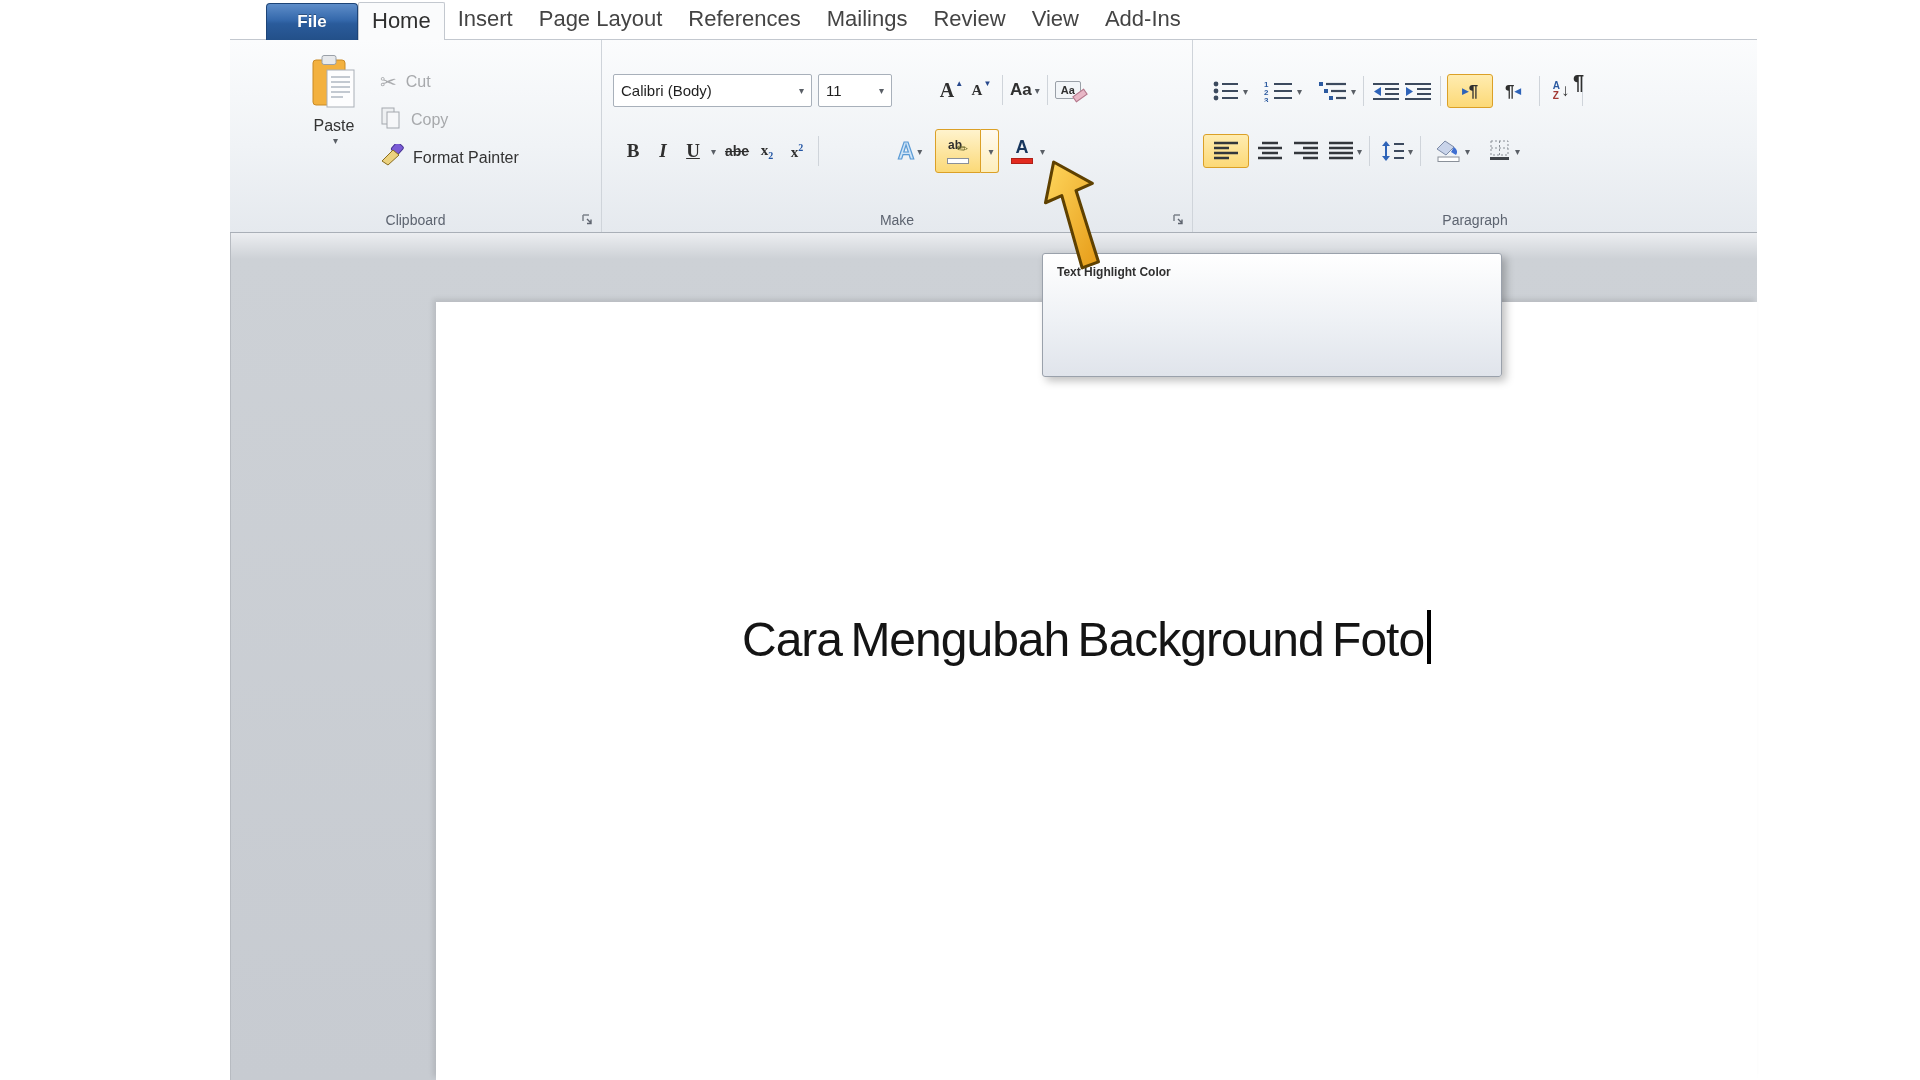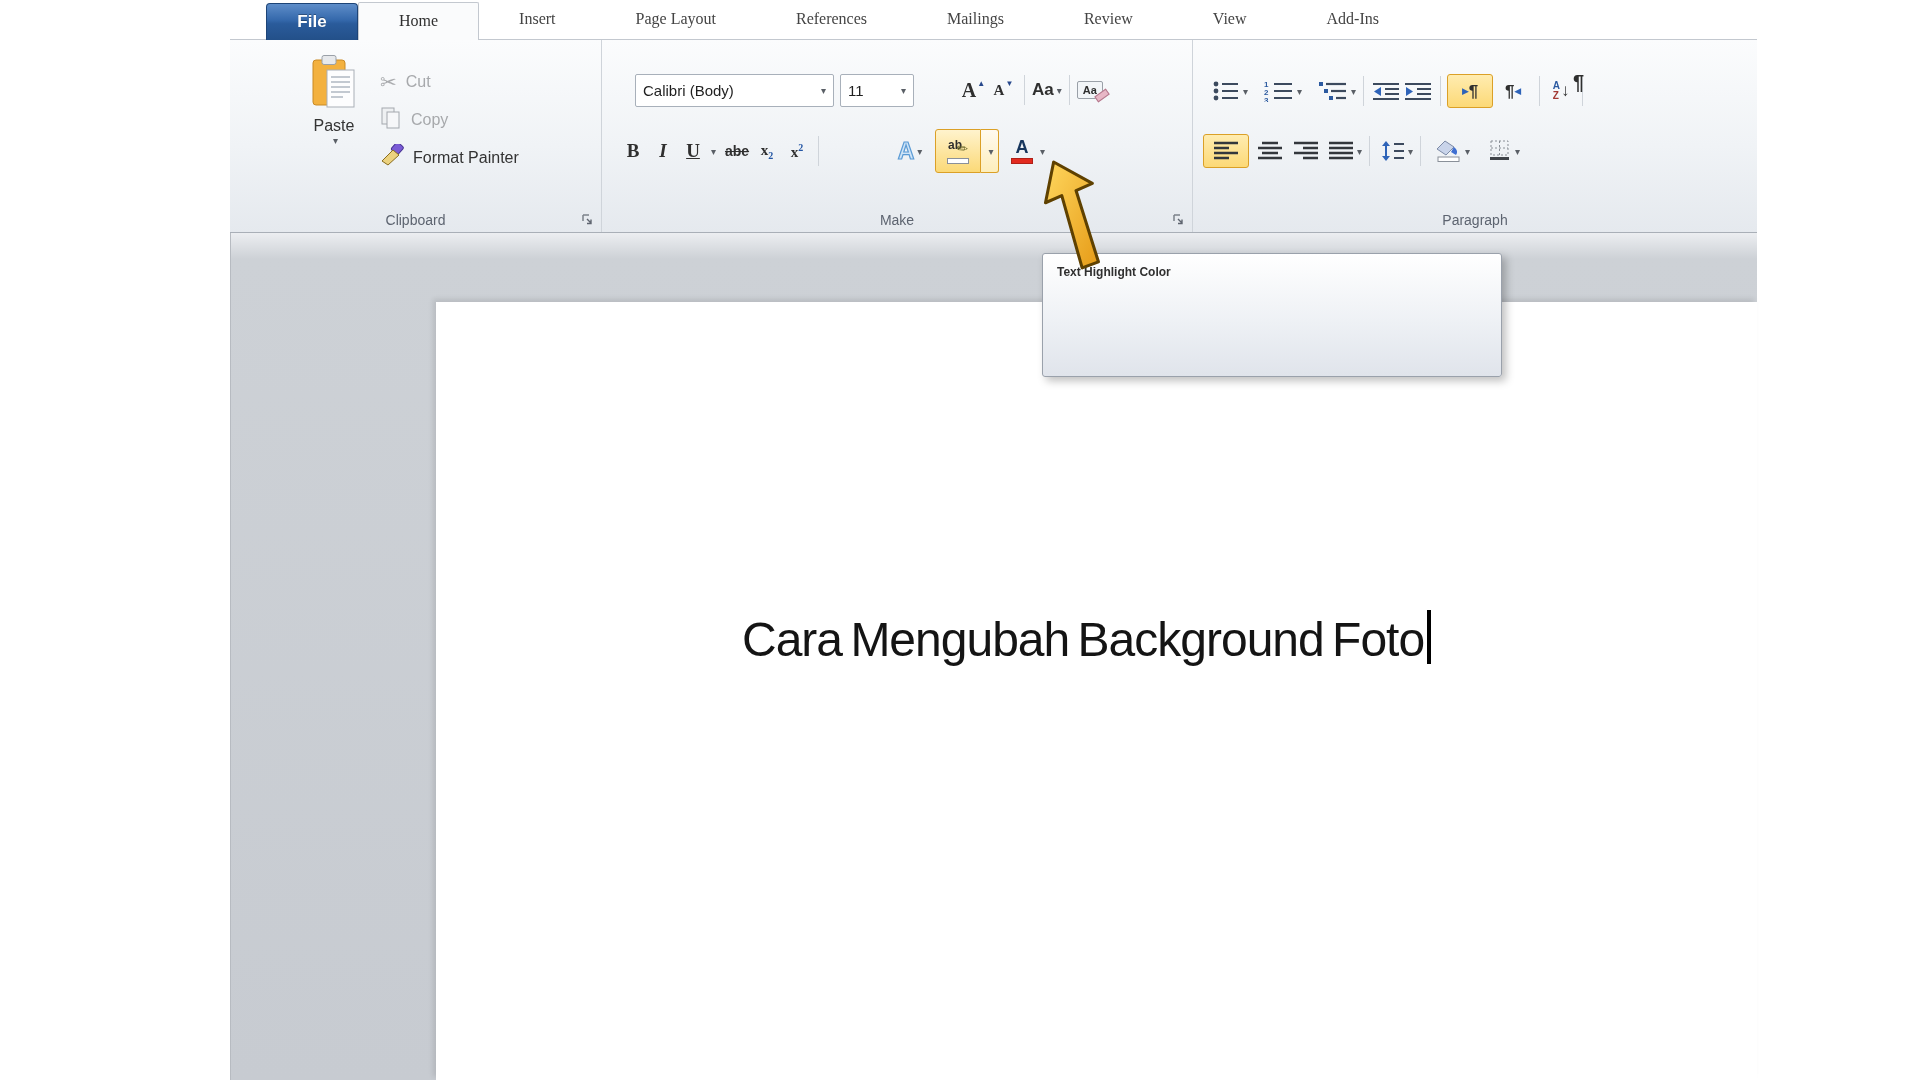--- a/index.html
+++ b/index.html
@@ -9,21 +9,21 @@
   .app { position:absolute; left:230px; top:0; width:1527px; height:1080px; }
 
   
   .tabbar { position:absolute; left:0; top:0; width:100%; height:40px; background:#fff;
             border-bottom:1px solid #c3c8cf; display:flex; align-items:flex-end; }
   .file-tab { margin-left:36px; width:92px; height:37px; margin-bottom:-1px;
               background:linear-gradient(#5e8dc9,#3468ab 45%,#2a5b9b 55%,#235089);
               border:1px solid #1d4477; border-bottom:none; border-radius:4px 4px 0 0;
               color:#fff; font-weight:bold; font-size:17px; display:flex;
               align-items:center; justify-content:center; text-shadow:0 -1px 0 rgba(0,0,0,.3); }
-  .tab { padding:0 40px; height:38px; line-height:36px; font-size:16px; color:#444;font-family:Liberation Serif, serif; }
+  .tab { padding:0 13px; height:38px; line-height:36px; font-size:22px; color:#444; }
   .tab.active { background:#fafbfc; border:1px solid #c3c8cf; border-bottom:none;
                 border-radius:2px 2px 0 0; margin-bottom:-1px; color:#2f2f2f; }
 
   
   .ribbon { position:absolute; left:0; top:40px; width:100%; height:193px;
             background:linear-gradient(#fbfcfd,#f0f3f6 55%,#e5e9ee);
             border-bottom:1px solid #a9afb7; }
   .group { position:absolute; top:0; height:100%; border-right:1px solid #cfd4da; overflow:hidden; }
   .g-clip { left:0; width:372px; }
   .g-font { left:372px; width:591px; }
@@ -44,21 +44,21 @@
   .paste-btn { position:absolute; left:62px; top:14px; width:84px; height:132px;
                display:flex; flex-direction:column; align-items:center; justify-content:flex-start;
                border-radius:3px; }
   .paste-lbl { font-size:16px; color:#333; margin-top:3px; }
   .clip-small { position:absolute; left:150px; height:32px; display:flex; align-items:center; gap:9px;
                 font-size:16px; }
   .scissors { font-size:20px; color:#a9abae; }
 
   
   .combo { height:33px; background:#fff; border:1px solid #a8b0ba; border-radius:2px;
-           display:flex; align-items:center; padding:0 7px; font-size:15px; color:#1f1f1f;margin-left:22px; }
+           display:flex; align-items:center; padding:0 7px; font-size:15px; color:#1f1f1f; }
   .combo .dd { margin-left:auto; }
   .serif { font-family:"Liberation Serif", serif; }
   .fx-a { font-size:23px; font-weight:bold; color:#cfe4f7;
           -webkit-text-stroke:1.2px #5b9bd5; line-height:1; }
   .hl-split { display:flex; height:44px; }
   .hl-main { width:46px; background:linear-gradient(#fff3cd,#fbd977);
              border:1px solid #dba027; border-radius:3px 0 0 3px;
              display:flex; flex-direction:column; align-items:center; justify-content:center; }
   .hl-dd { width:18px; background:linear-gradient(#fffaf0,#fdeebb);
            border:1px solid #dba027; border-left:none; border-radius:0 3px 3px 0;

